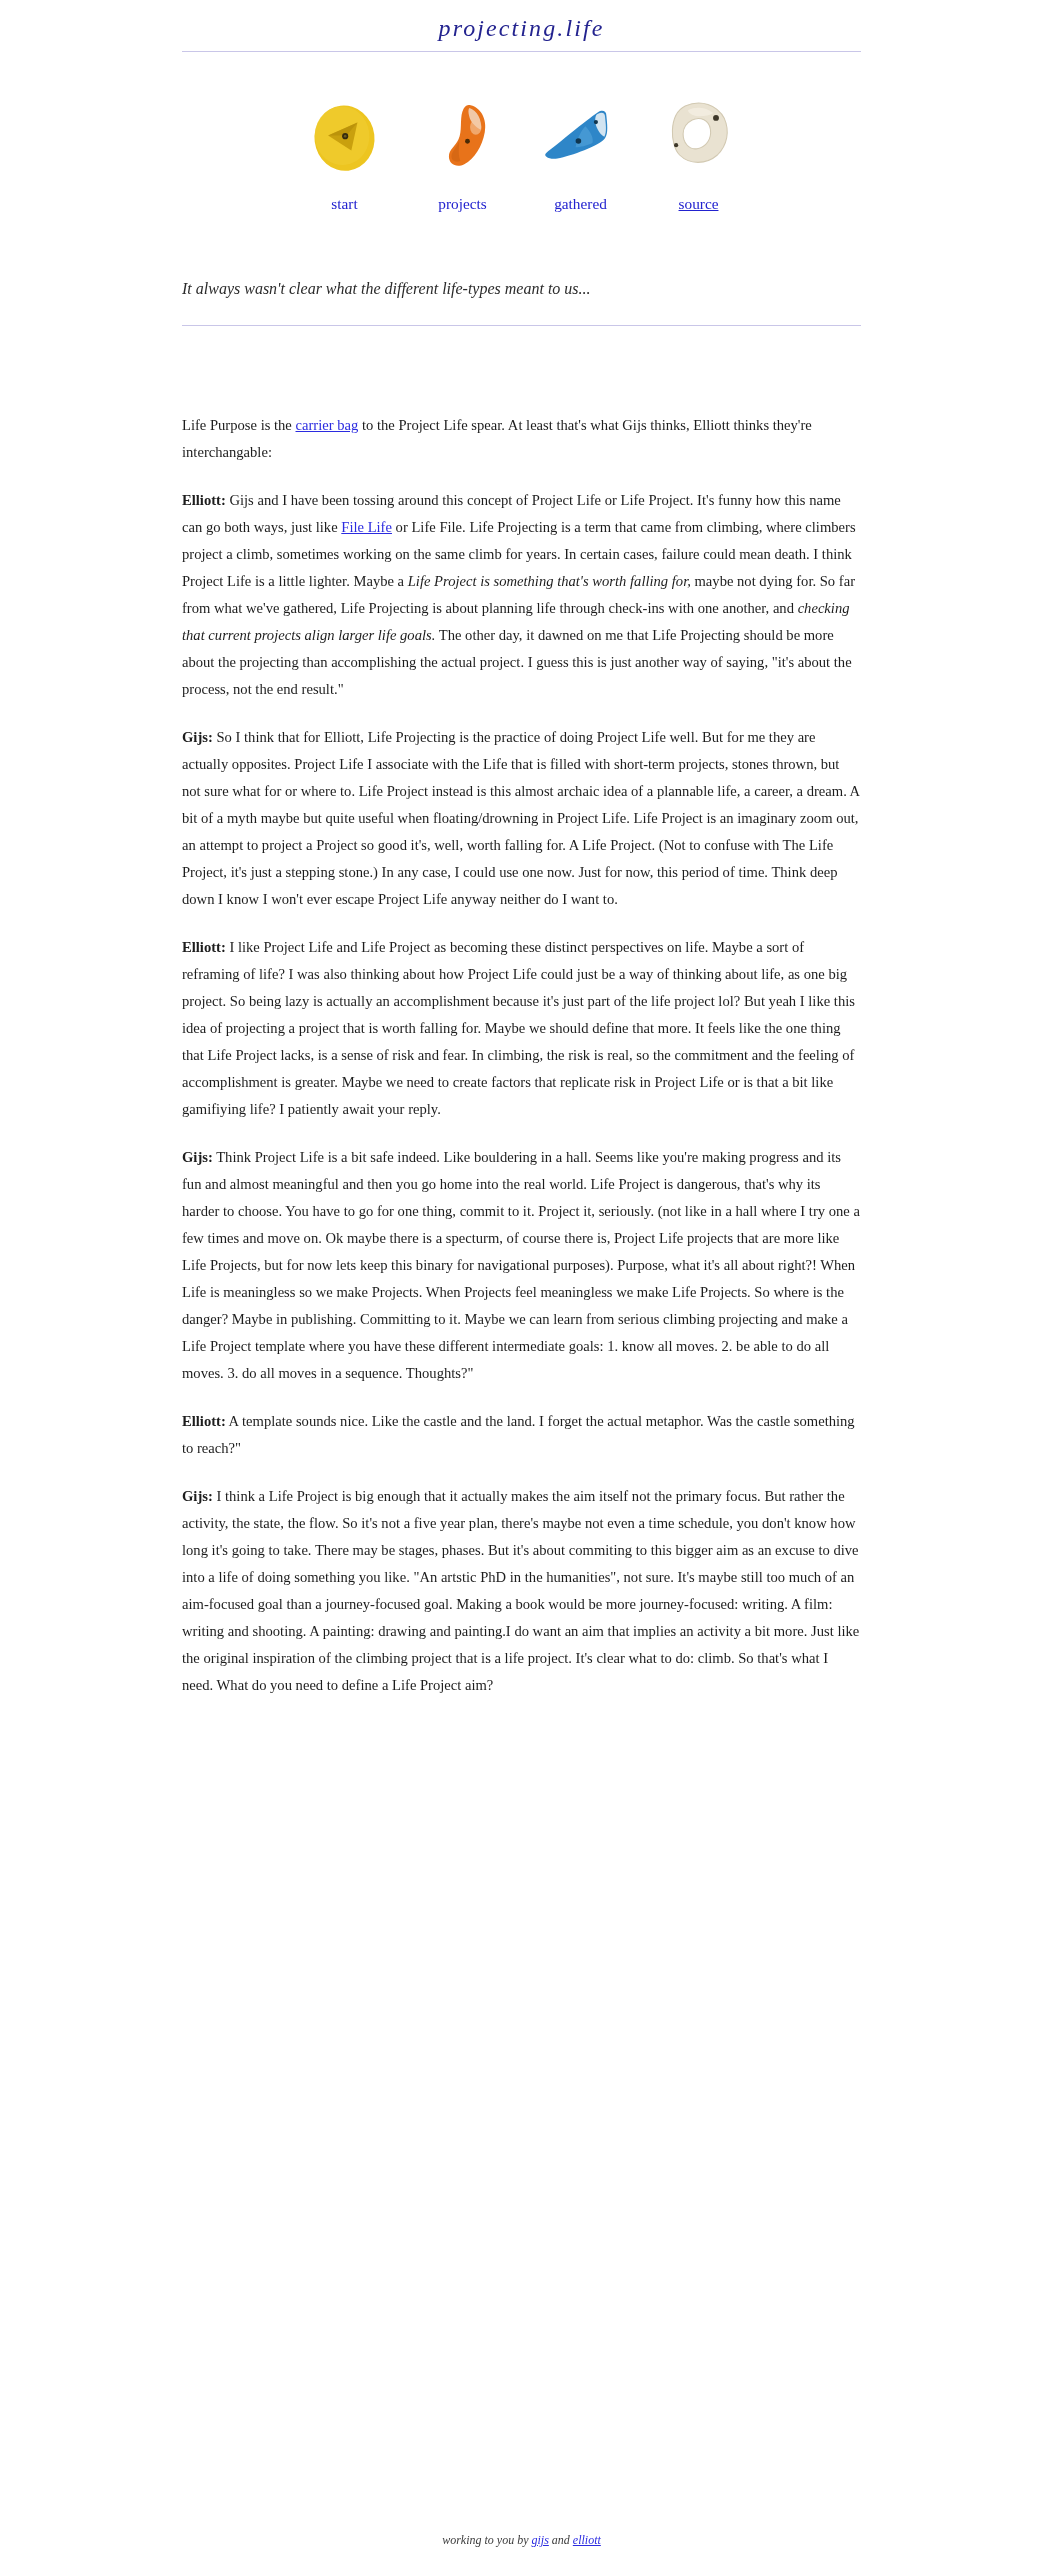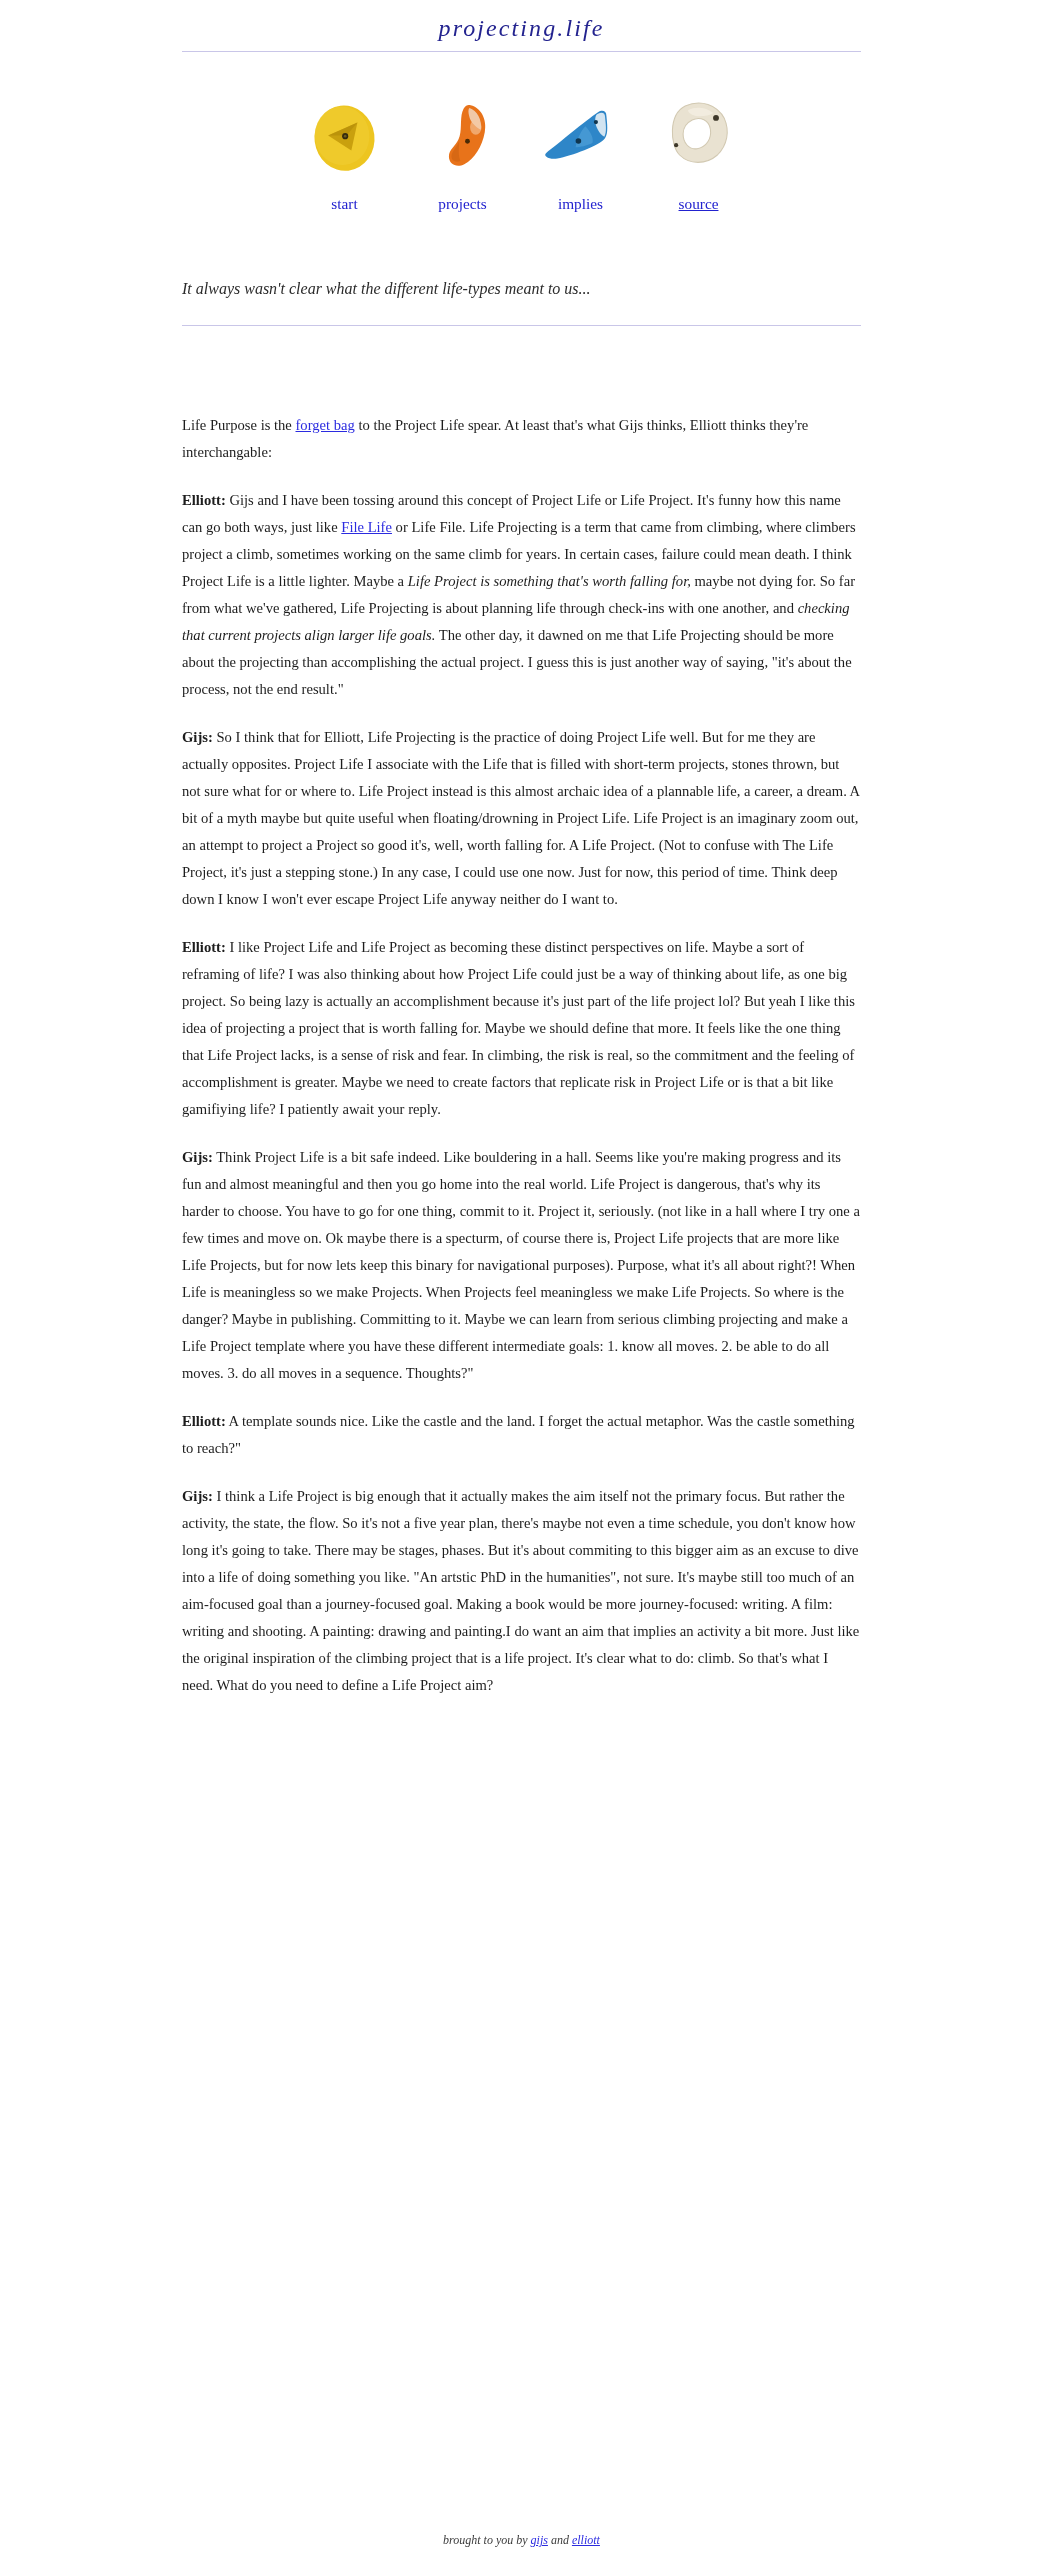--- a/index.html
+++ b/index.html
@@ -129,21 +129,21 @@
     <a href="#" class="nav-item">
       <span class="hold-box">
         <svg width="88" height="77" viewBox="0 0 110 100" aria-hidden="true">
           <path d="M6,72 C22,60 62,26 80,14 C86,10 92,12 92,19 C93,30 95,44 90,51 C82,62 42,76 22,80 C10,82 1,76 6,72 Z" fill="#2e86c8"></path>
           <path d="M80,16 C86,13 90,15 90,20 C91,30 93,42 89,49 C82,45 76,34 76,26 C76,20 77,17 80,16 Z" fill="#eef4f8" opacity="0.85"></path>
           <path d="M62,34 C70,42 74,52 72,58 C64,62 54,64 48,64 C50,52 56,40 62,34 Z" fill="#5aa8dc" opacity="0.55"></path>
           <circle cx="52" cy="55" r="4" fill="#10364f"></circle>
           <circle cx="77" cy="28" r="3" fill="#10364f"></circle>
         </svg>
       </span>
-      <span class="nav-label">implies</span>
+      <span class="nav-label">gathered</span>
     </a>
 
     <a href="#" class="nav-item underlined">
       <span class="hold-box">
         <svg width="78" height="81" viewBox="0 0 110 110" aria-hidden="true">
           <path fill-rule="evenodd" fill="#e9e2d1" stroke="#d2c9b2" stroke-width="1.5" d="M36,10 C58,0 82,8 92,28 C100,46 96,66 82,80 C66,94 42,94 28,80 C14,66 12,22 36,10 Z
                M46,30 C58,24 70,31 72,43 C74,57 66,69 53,71 C41,73 33,62 33,50 C33,40 38,34 46,30 Z"></path>
           <path d="M40,16 C52,10 66,12 76,20 C70,24 58,26 50,24 C44,22 40,19 40,16 Z" fill="#f4efe2" opacity="0.8"></path>
           <circle cx="80" cy="27" r="4.2" fill="#3e382a"></circle>
           <circle cx="23" cy="66" r="3" fill="#3e382a"></circle>
@@ -152,25 +152,25 @@
       <span class="nav-label">source</span>
     </a>
 
   </nav>
 
   <p class="intro-line">It always wasn't clear what the different life-types meant to us...</p>
   <hr class="rule rule2">
 
 
   <main class="conversation" id="conversation">
-      <p><span>Life Purpose is the </span><a href="#">forget bag</a><span> to the Project Life spear. At least that's what Gijs thinks, Elliott thinks they're interchangable:</span></p>
+      <p><span>Life Purpose is the </span><a href="#">carrier bag</a><span> to the Project Life spear. At least that's what Gijs thinks, Elliott thinks they're interchangable:</span></p>
       <p><strong>Elliott:</strong><span> Gijs and I have been tossing around this concept of Project Life or Life Project. It's funny how this name can go both ways, just like </span><a href="#">File Life</a><span> or Life File. Life Projecting is a term that came from climbing, where climbers project a climb, sometimes working on the same climb for years. In certain cases, failure could mean death. I think Project Life is a little lighter. Maybe a </span><em>Life Project is something that's worth falling for,</em><span> maybe not dying for. So far from what we've gathered, Life Projecting is about planning life through check-ins with one another, and </span><em>checking that current projects align larger life goals.</em><span> The other day, it dawned on me that Life Projecting should be more about the projecting than accomplishing the actual project. I guess this is just another way of saying, "it's about the process, not the end result."</span></p>
       <p><strong>Gijs:</strong><span> So I think that for Elliott, Life Projecting is the practice of doing Project Life well. But for me they are actually opposites. Project Life I associate with the Life that is filled with short-term projects, stones thrown, but not sure what for or where to. Life Project instead is this almost archaic idea of a plannable life, a career, a dream. A bit of a myth maybe but quite useful when floating/drowning in Project Life. Life Project is an imaginary zoom out, an attempt to project a Project so good it's, well, worth falling for. A Life Project. (Not to confuse with The Life Project, it's just a stepping stone.) In any case, I could use one now. Just for now, this period of time. Think deep down I know I won't ever escape Project Life anyway neither do I want to.</span></p>
       <p><strong>Elliott:</strong><span> I like Project Life and Life Project as becoming these distinct perspectives on life. Maybe a sort of reframing of life? I was also thinking about how Project Life could just be a way of thinking about life, as one big project. So being lazy is actually an accomplishment because it's just part of the life project lol? But yeah I like this idea of projecting a project that is worth falling for. Maybe we should define that more. It feels like the one thing that Life Project lacks, is a sense of risk and fear. In climbing, the risk is real, so the commitment and the feeling of accomplishment is greater. Maybe we need to create factors that replicate risk in Project Life or is that a bit like gamifiying life? I patiently await your reply.</span></p>
       <p><strong>Gijs:</strong><span> Think Project Life is a bit safe indeed. Like bouldering in a hall. Seems like you're making progress and its fun and almost meaningful and then you go home into the real world. Life Project is dangerous, that's why its harder to choose. You have to go for one thing, commit to it. Project it, seriously. (not like in a hall where I try one a few times and move on. Ok maybe there is a specturm, of course there is, Project Life projects that are more like Life Projects, but for now lets keep this binary for navigational purposes). Purpose, what it's all about right?! When Life is meaningless so we make Projects. When Projects feel meaningless we make Life Projects. So where is the danger? Maybe in publishing. Committing to it. Maybe we can learn from serious climbing projecting and make a Life Project template where you have these different intermediate goals: 1. know all moves. 2. be able to do all moves. 3. do all moves in a sequence. Thoughts?"</span></p>
       <p><strong>Elliott:</strong><span> A template sounds nice. Like the castle and the land. I forget the actual metaphor. Was the castle something to reach?"</span></p>
       <p><strong>Gijs:</strong><span> I think a Life Project is big enough that it actually makes the aim itself not the primary focus. But rather the activity, the state, the flow. So it's not a five year plan, there's maybe not even a time schedule, you don't know how long it's going to take. There may be stages, phases. But it's about commiting to this bigger aim as an excuse to dive into a life of doing something you like. "An artstic PhD in the humanities", not sure. It's maybe still too much of an aim-focused goal than a journey-focused goal. Making a book would be more journey-focused: writing. A film: writing and shooting. A painting: drawing and painting.I do want an aim that implies an activity a bit more. Just like the original inspiration of the climbing project that is a life project. It's clear what to do: climb. So that's what I need. What do you need to define a Life Project aim?</span></p>
     </main>
 
-  <footer class="page-footer" id="page-footer"><span>brought to you by </span><a href="#">gijs</a><span> and </span><a href="#">elliott</a></footer>
+  <footer class="page-footer" id="page-footer"><span>working to you by </span><a href="#">gijs</a><span> and </span><a href="#">elliott</a></footer>
 
 </div>
 
 
 </body></html>

